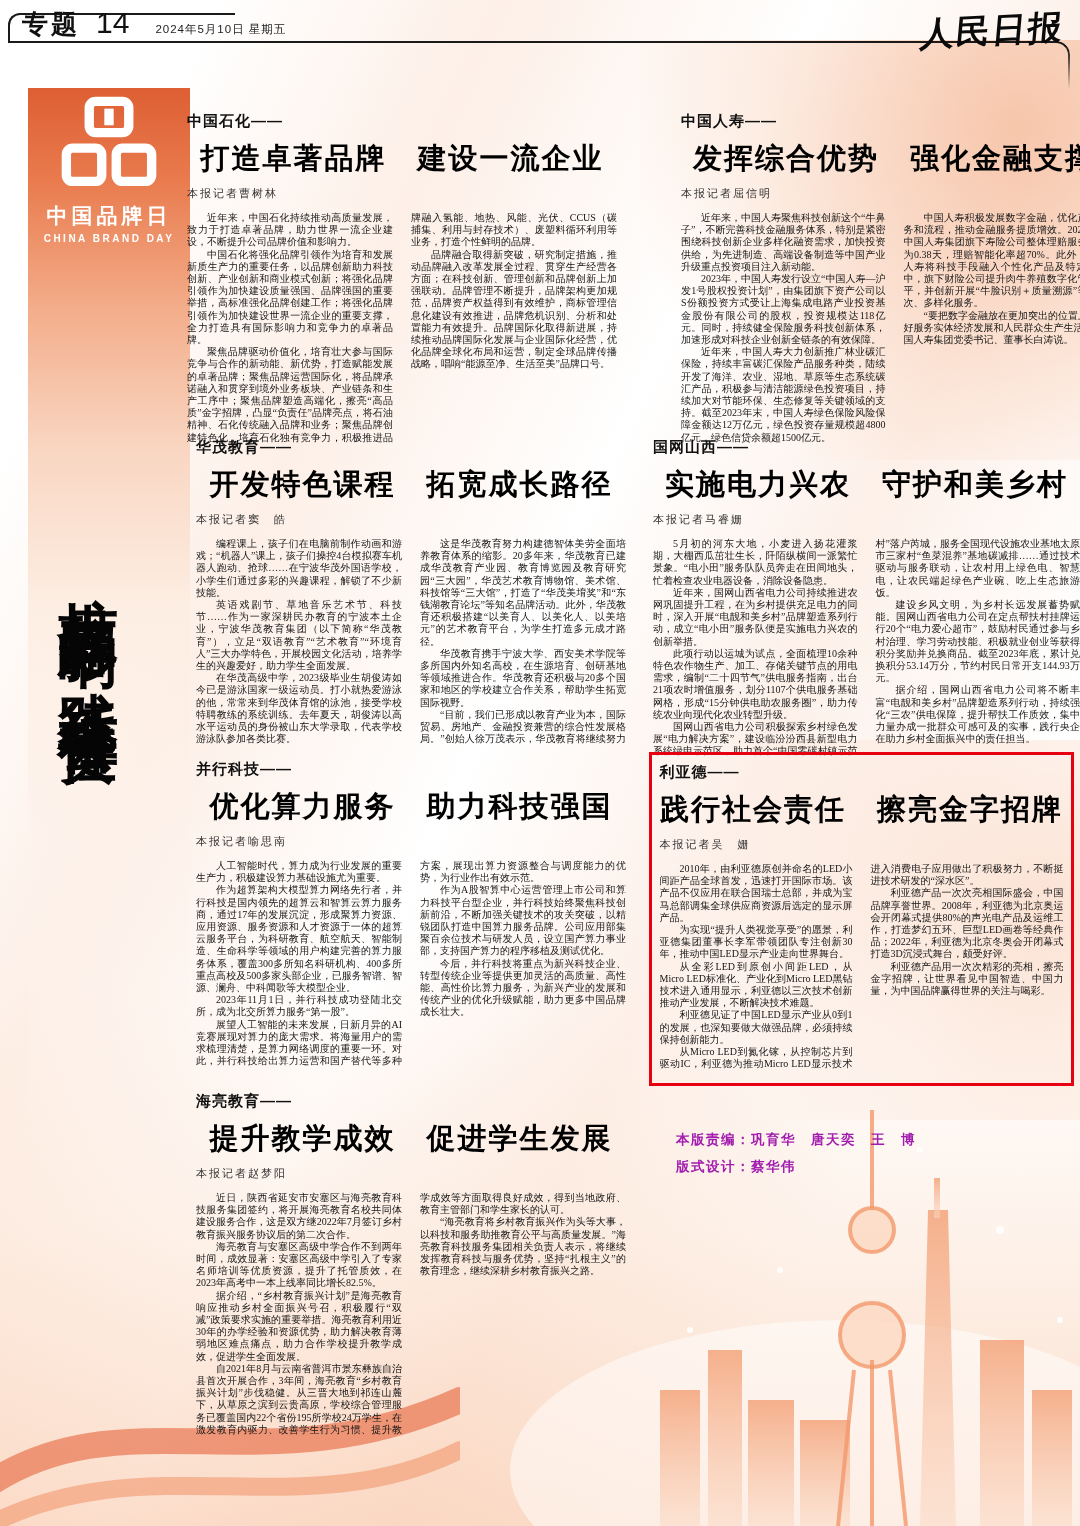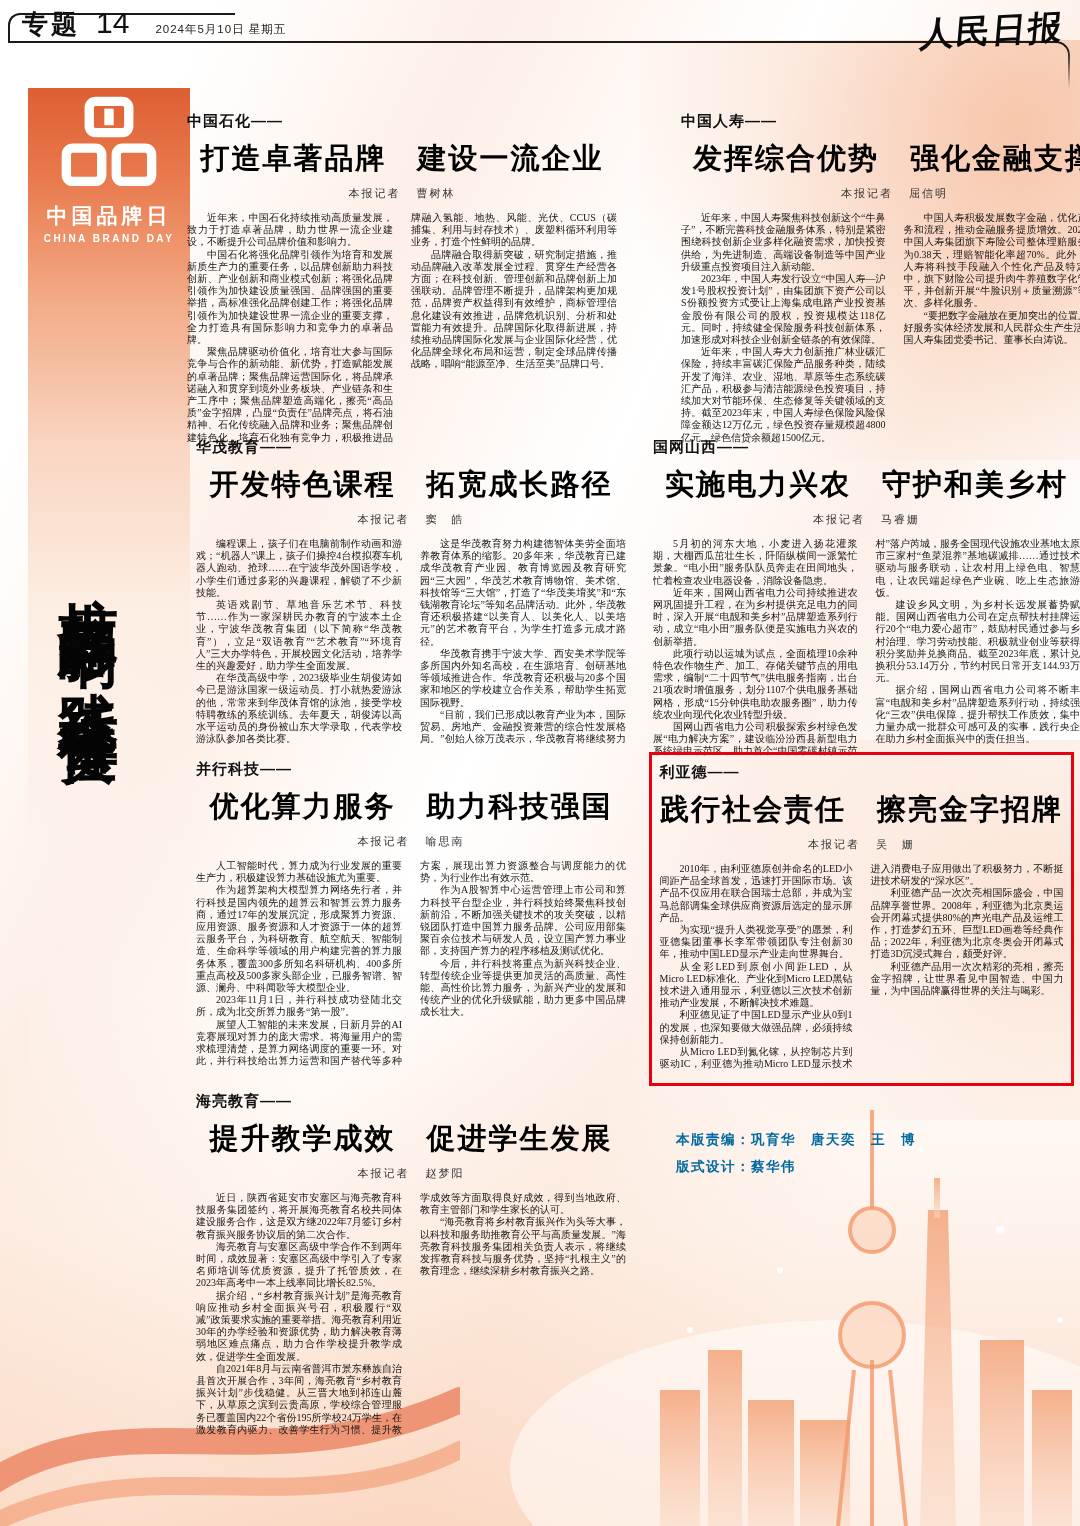--- a/index.html
+++ b/index.html
@@ -49,33 +49,33 @@
     font-family:"Liberation Sans","DejaVu Sans",sans-serif;font-weight:900;font-size:60px;
     letter-spacing:7px;color:#050505;line-height:1;}
   .vertical-headline .vh2{margin-top:30px;}
 
   
   .story{position:absolute;z-index:2;}
   .kicker{font-family:"Liberation Sans","DejaVu Sans",sans-serif;font-weight:700;
     font-size:15px;color:#111;letter-spacing:1px;margin-bottom:8px;}
   .headline{margin:0 0 7px 0;text-align:center;font-size:29px;font-weight:800;
     letter-spacing:2px;color:#000;font-family:"Liberation Serif","DejaVu Serif",serif;}
-  .byline{display:flex;justify-content:center;gap:16px;font-size:11px;color:#333;
+  .byline{display:flex;justify-content:flex-start;font-size:11px;color:#333;
     letter-spacing:2px;margin-bottom:11px;}
   .body2col{column-count:2;column-gap:18px;column-fill:auto;overflow:hidden;
     font-size:10px;line-height:12.2px;text-align:justify;color:#151515;}
   .body2col p{margin:0;text-indent:2em;}
 
   .red-box{position:absolute;left:649px;top:752px;width:425px;height:334px;z-index:2;
     border:3px solid var(--accent,#e60012);padding:8px 0 0 0;box-sizing:border-box;}
   .red-box .story-inner{position:relative;margin:0 auto;width:404px;}
 
   
   .credits{position:absolute;left:676px;top:1126px;z-index:2;font-size:13.5px;font-weight:700;
-    letter-spacing:1.5px;color:#0369a1;line-height:2.0;font-family:Liberation Serif, serif;}
+    letter-spacing:1.5px;color:#a21caf;line-height:2.0;font-family:Liberation Serif, serif;}
 
   
   .skyline{position:absolute;left:360px;top:1090px;z-index:0;pointer-events:none;}
   .ribbons{position:absolute;left:0;top:1230px;z-index:0;pointer-events:none;}
 </style>
 </head>
 <body>
 
 <div id="page">
 

